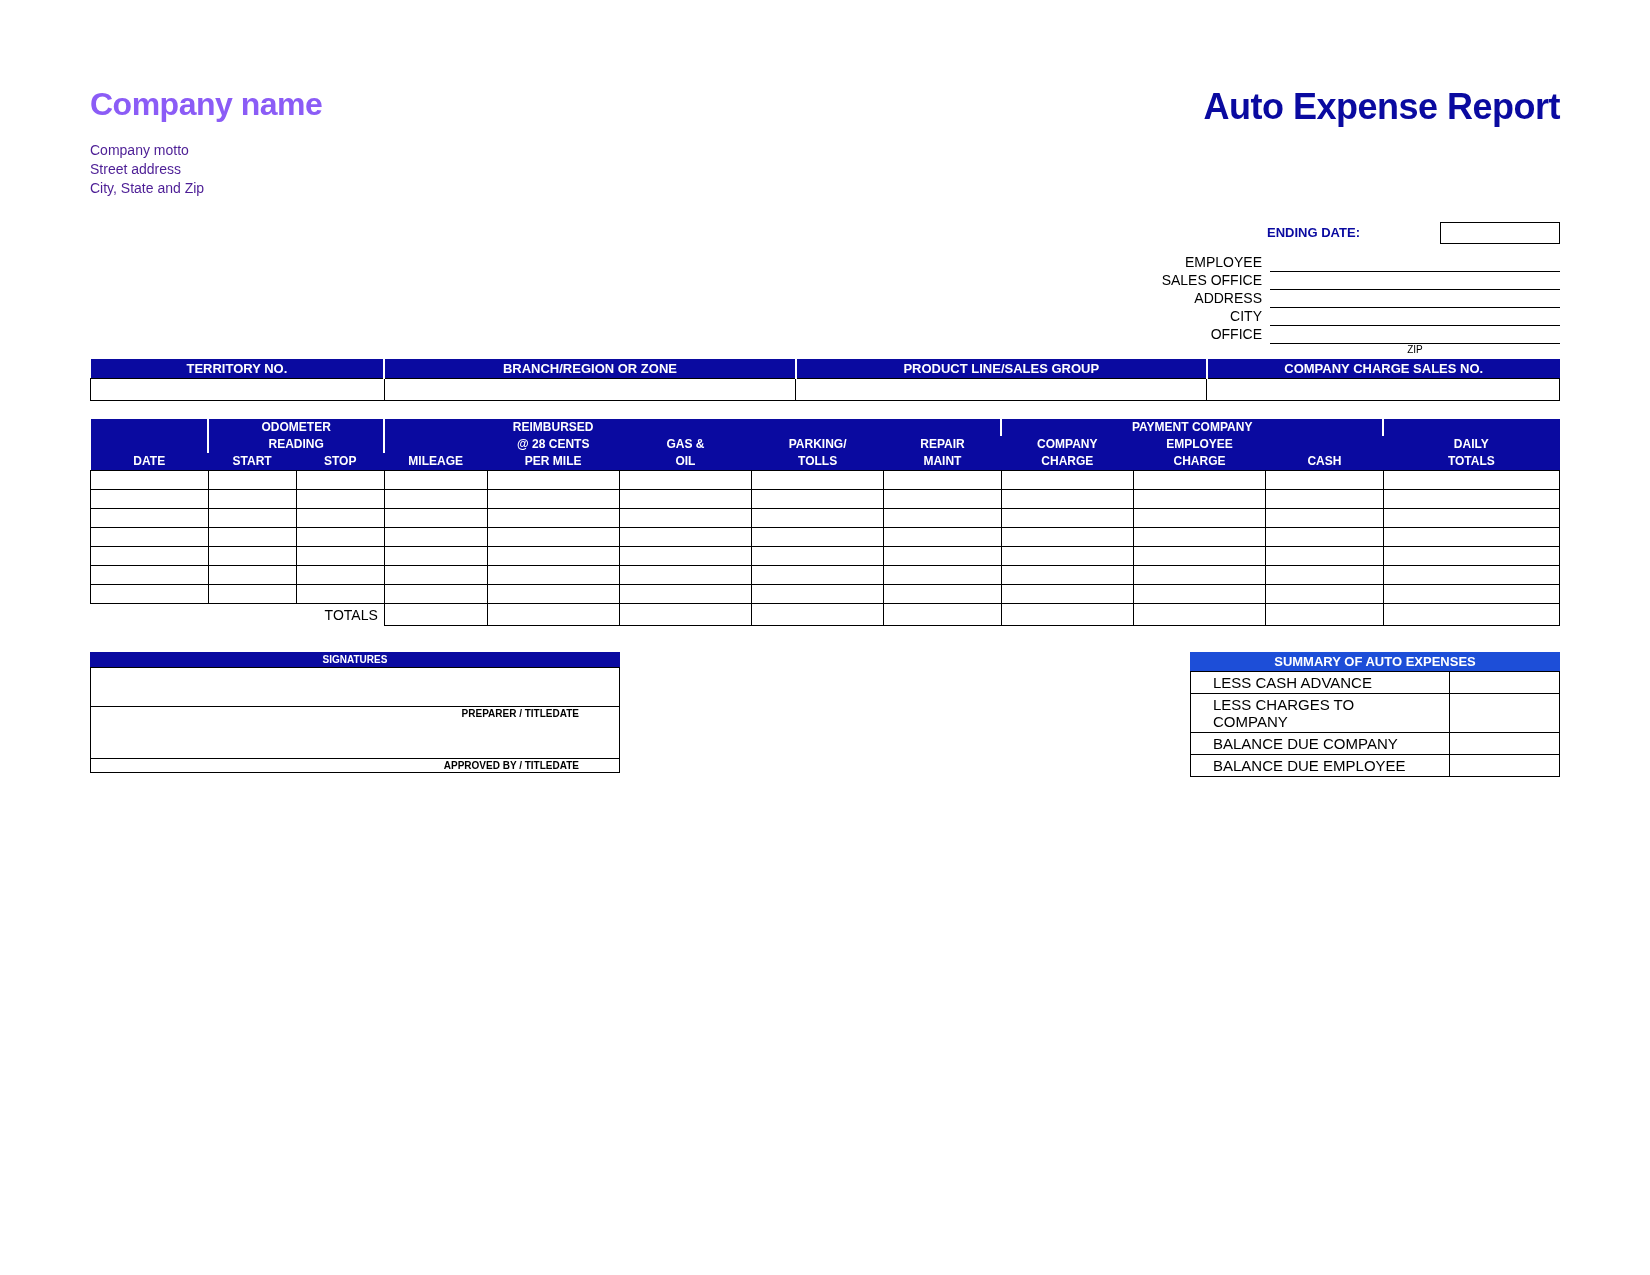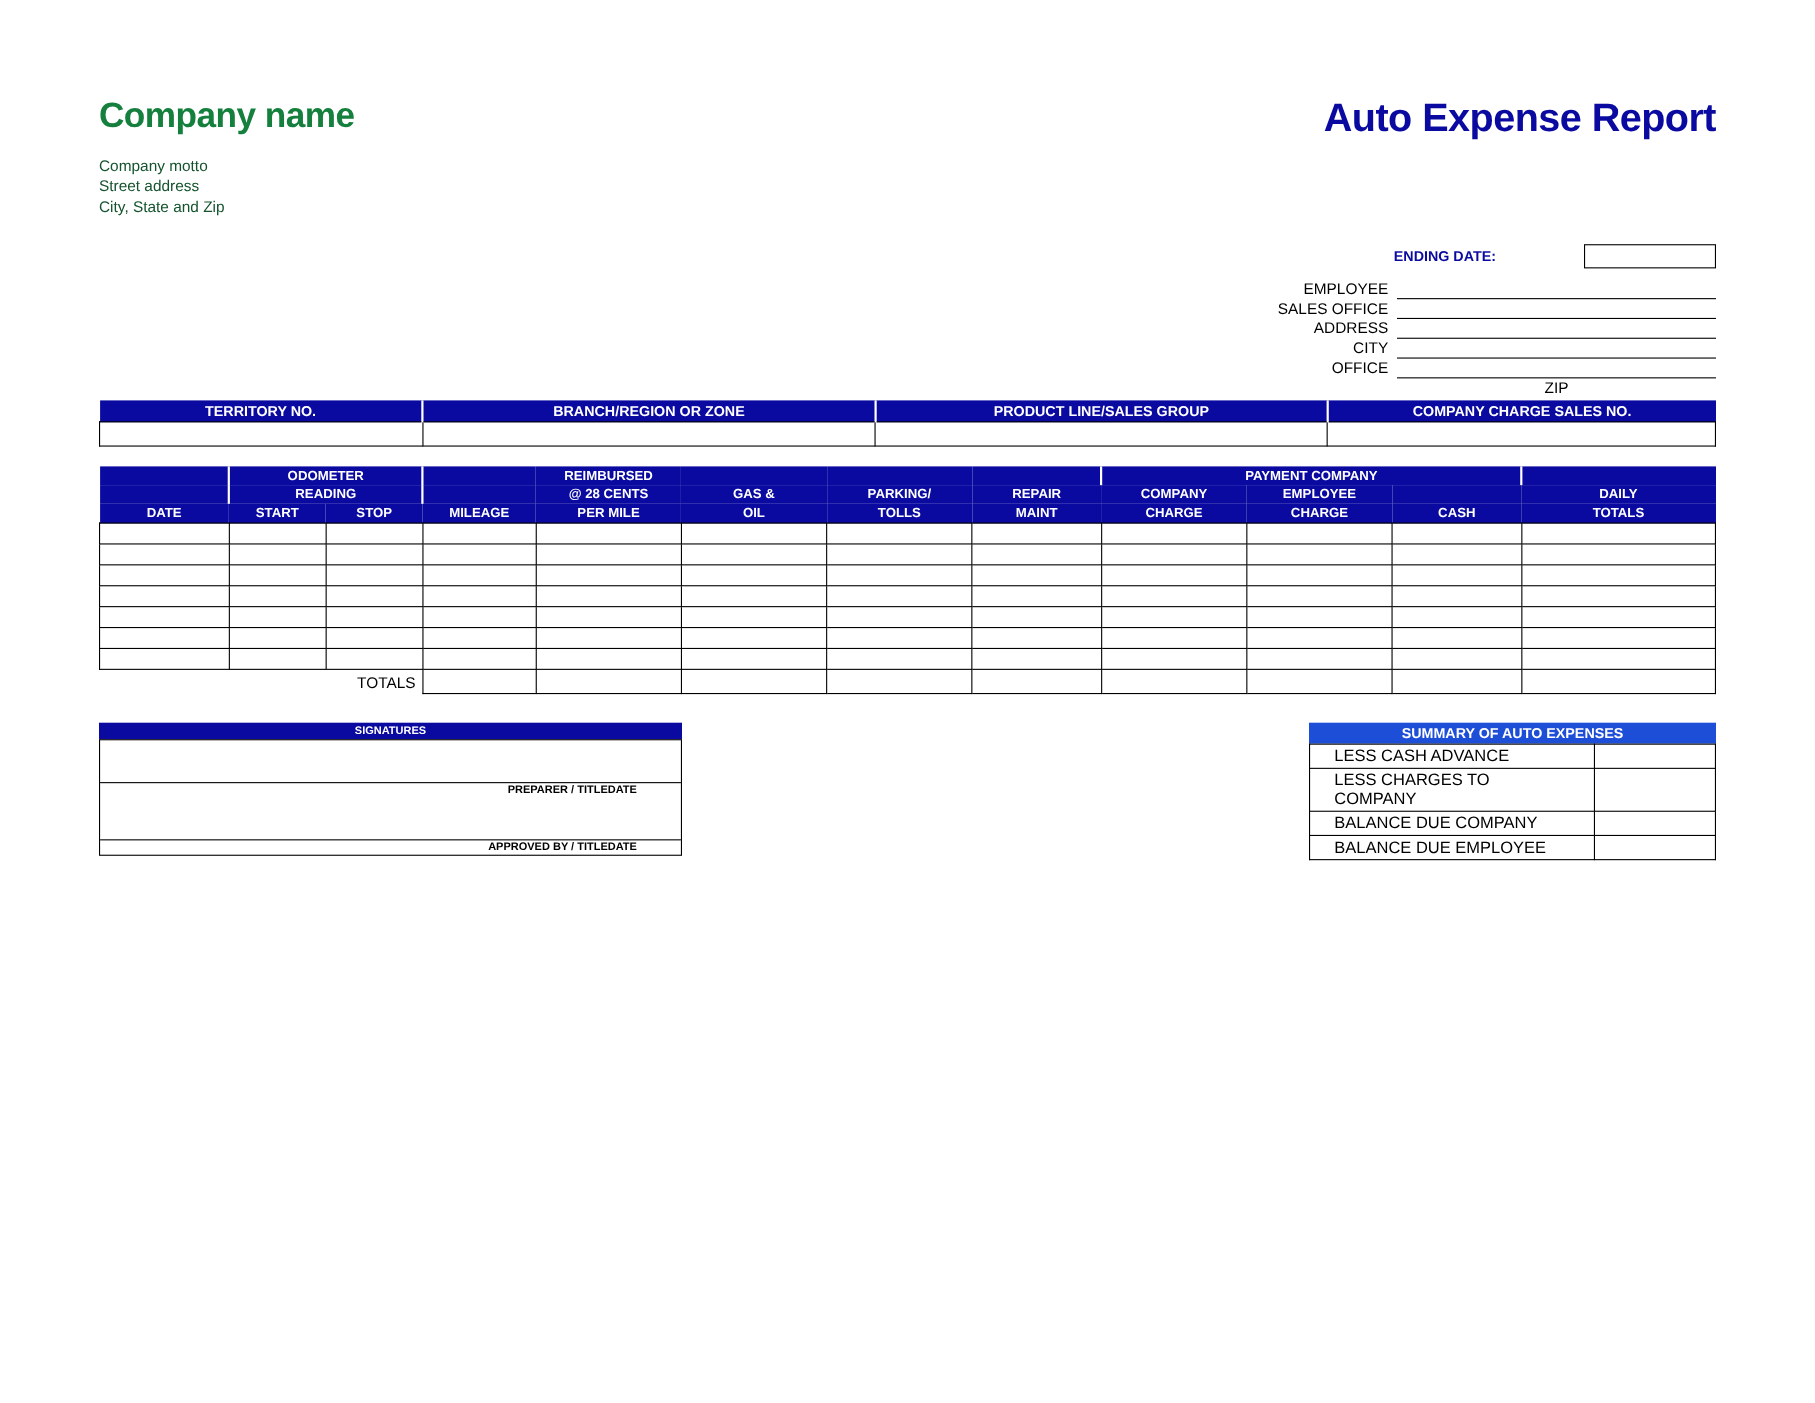--- a/index.html
+++ b/index.html
@@ -16,33 +16,33 @@
   }
   .header-row {
     display: flex;
     justify-content: space-between;
     align-items: flex-start;
   }
   .company-name {
     font-family: "Arial Black", Arial, sans-serif;
     font-weight: 900;
     font-size: 32px;
-    color: #15803d;
+    color: #8b5cf6;
     letter-spacing: -0.5px;
   }
   .report-title {
     font-family: "Arial Black", Arial, sans-serif;
     font-weight: 900;
     font-size: 36px;
     color: #0a0aa0;
     letter-spacing: -0.5px;
   }
   .company-info {
     margin-top: 18px;
-    color: #14532d;
+    color: #4c1d95;
     font-size: 14px;
     line-height: 1.35;
   }
   .meta-block {
     margin-top: 24px;
     display: flex;
     flex-direction: column;
     align-items: flex-end;
   }
   .ending-date-row {
@@ -69,21 +69,21 @@
     text-align: right;
     font-size: 14px;
     padding: 0 8px 2px 0;
     white-space: nowrap;
   }
   .emp-table td.line {
     width: 290px;
     border-bottom: 1px solid #000;
   }
   .zip-label {
-    font-size: 14px;
+    font-size: 10px;
     text-align: center;
     width: 290px;
     margin-left: auto;
   }
 
   
   table.sec { border-collapse: collapse; width: 100%; }
   .sec-hdr td {
     background: #0a0aa0;
     color: #fff;

